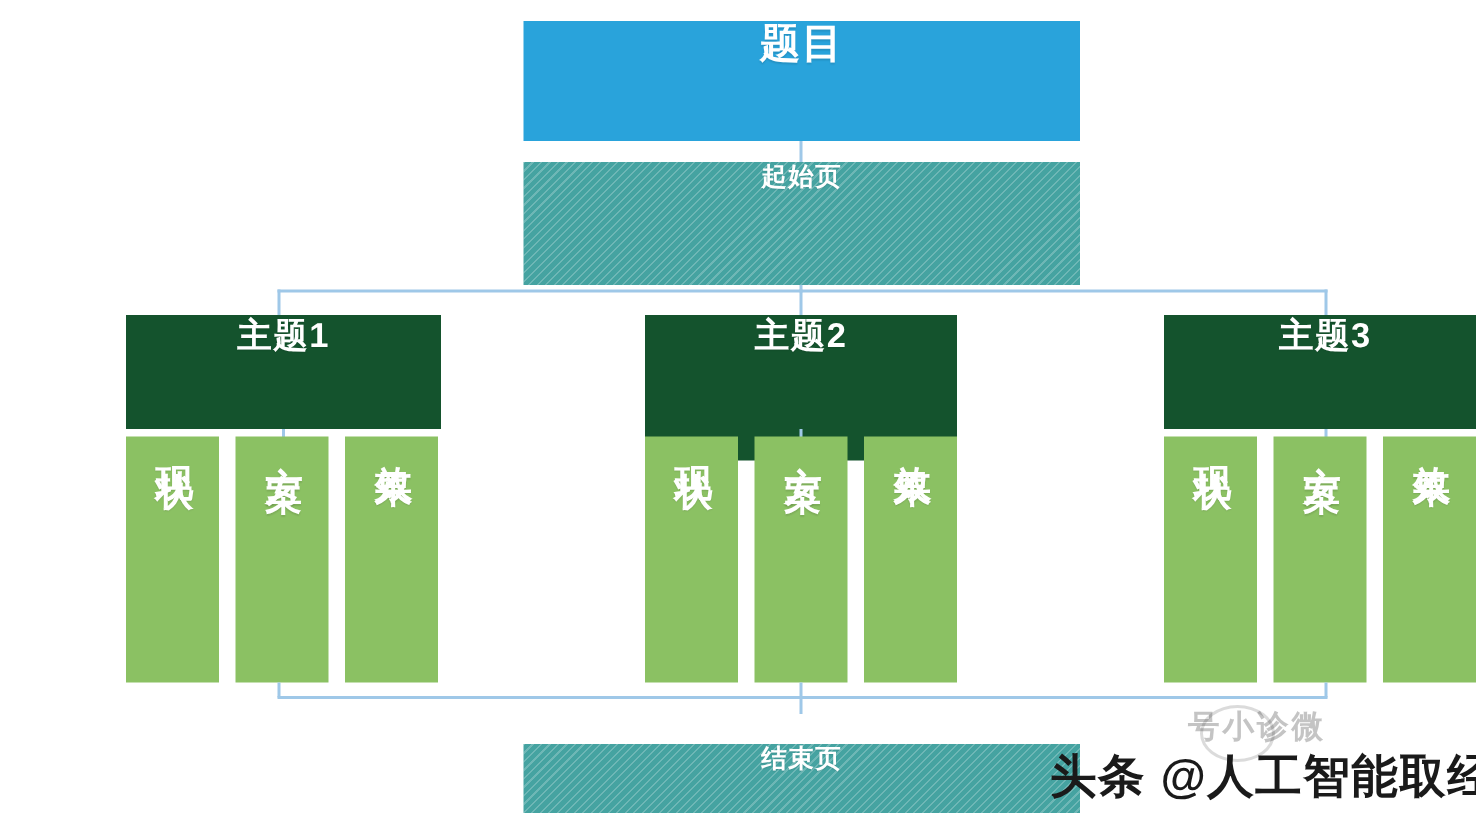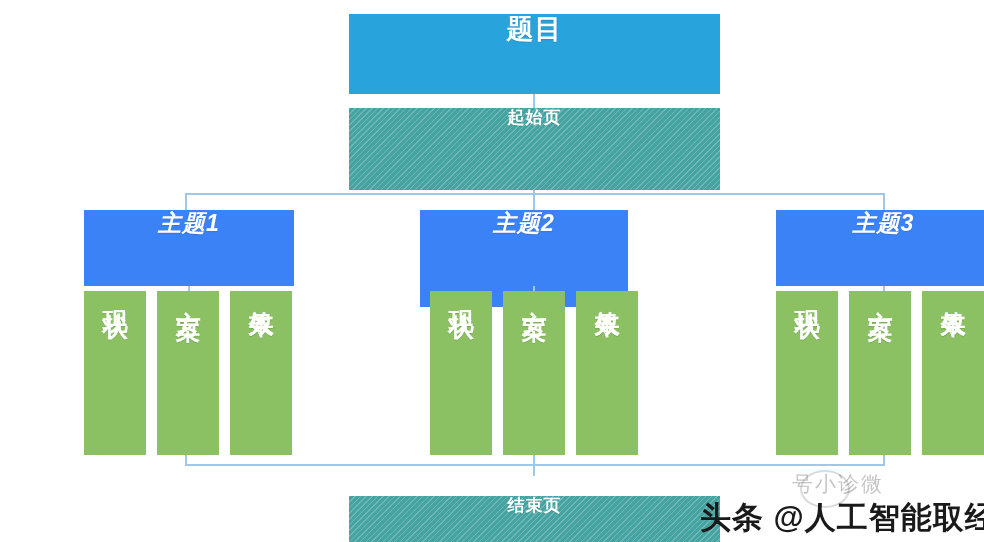--- a/index.html
+++ b/index.html
@@ -26,21 +26,21 @@
     background-image:repeating-linear-gradient(
         135deg,
         rgba(255,255,255,.22) 0px,
         rgba(255,255,255,.22) 1px,
         rgba(0,0,0,0) 1px,
         rgba(0,0,0,0) 4px);
   }
   .hatch .lbl{font-size:17px;}
 
   
-  .topic{background:#3b82f6;font-style:italic;}
+  .topic{background:#14532d;}
   .topic .lbl{font-size:23px;}
 
   
   .sub{background:#8bc163;}
   .sub .lbl{
     font-size:25px;
     writing-mode:vertical-rl;
     text-orientation:upright;
     letter-spacing:4px;
   }
@@ -53,21 +53,21 @@
 
   
   #wm-main{
     position:absolute;left:700px;top:497px;
     font-size:31px;font-weight:700;color:#1a1a1a;
     white-space:nowrap;letter-spacing:1px;
     font-family:"Liberation Sans","DejaVu Sans",sans-serif;
   }
   #wm-ghost{
     position:absolute;left:792px;top:470px;
-    font-size:21px;font-weight:400;color:rgba(60,60,60,.30);
+    font-size:21px;font-weight:700;color:rgba(60,60,60,.30);
     white-space:nowrap;letter-spacing:2px;
   }
   #wm-circle{
     position:absolute;left:800px;top:470px;width:46px;height:34px;
     border:2px solid rgba(90,90,90,.22);border-radius:50%;
   }
 </style>
 </head>
 <body>
 
@@ -98,21 +98,21 @@
   <div class="box sub" style="left:84px;top:291px;width:62px;height:164px;">
     <span class="lbl">现状</span>
   </div>
   <div class="box sub" style="left:157px;top:291px;width:62px;height:164px;">
     <span class="lbl">方案</span>
   </div>
   <div class="box sub" style="left:230px;top:291px;width:62px;height:164px;">
     <span class="lbl">效果</span>
   </div>
 
-  <div class="box topic" style="left:420px;top:210px;width:208px;height:97px;">
+  <div class="box topic" style="left:430px;top:210px;width:208px;height:97px;">
     <span class="lbl">主题2</span>
   </div>
   <div class="conn-stub" style="left:533px;top:286px;height:8px;"></div>
 
   <div class="box sub" style="left:430px;top:291px;width:62px;height:164px;">
     <span class="lbl">现状</span>
   </div>
   <div class="box sub" style="left:503px;top:291px;width:62px;height:164px;">
     <span class="lbl">方案</span>
   </div>

